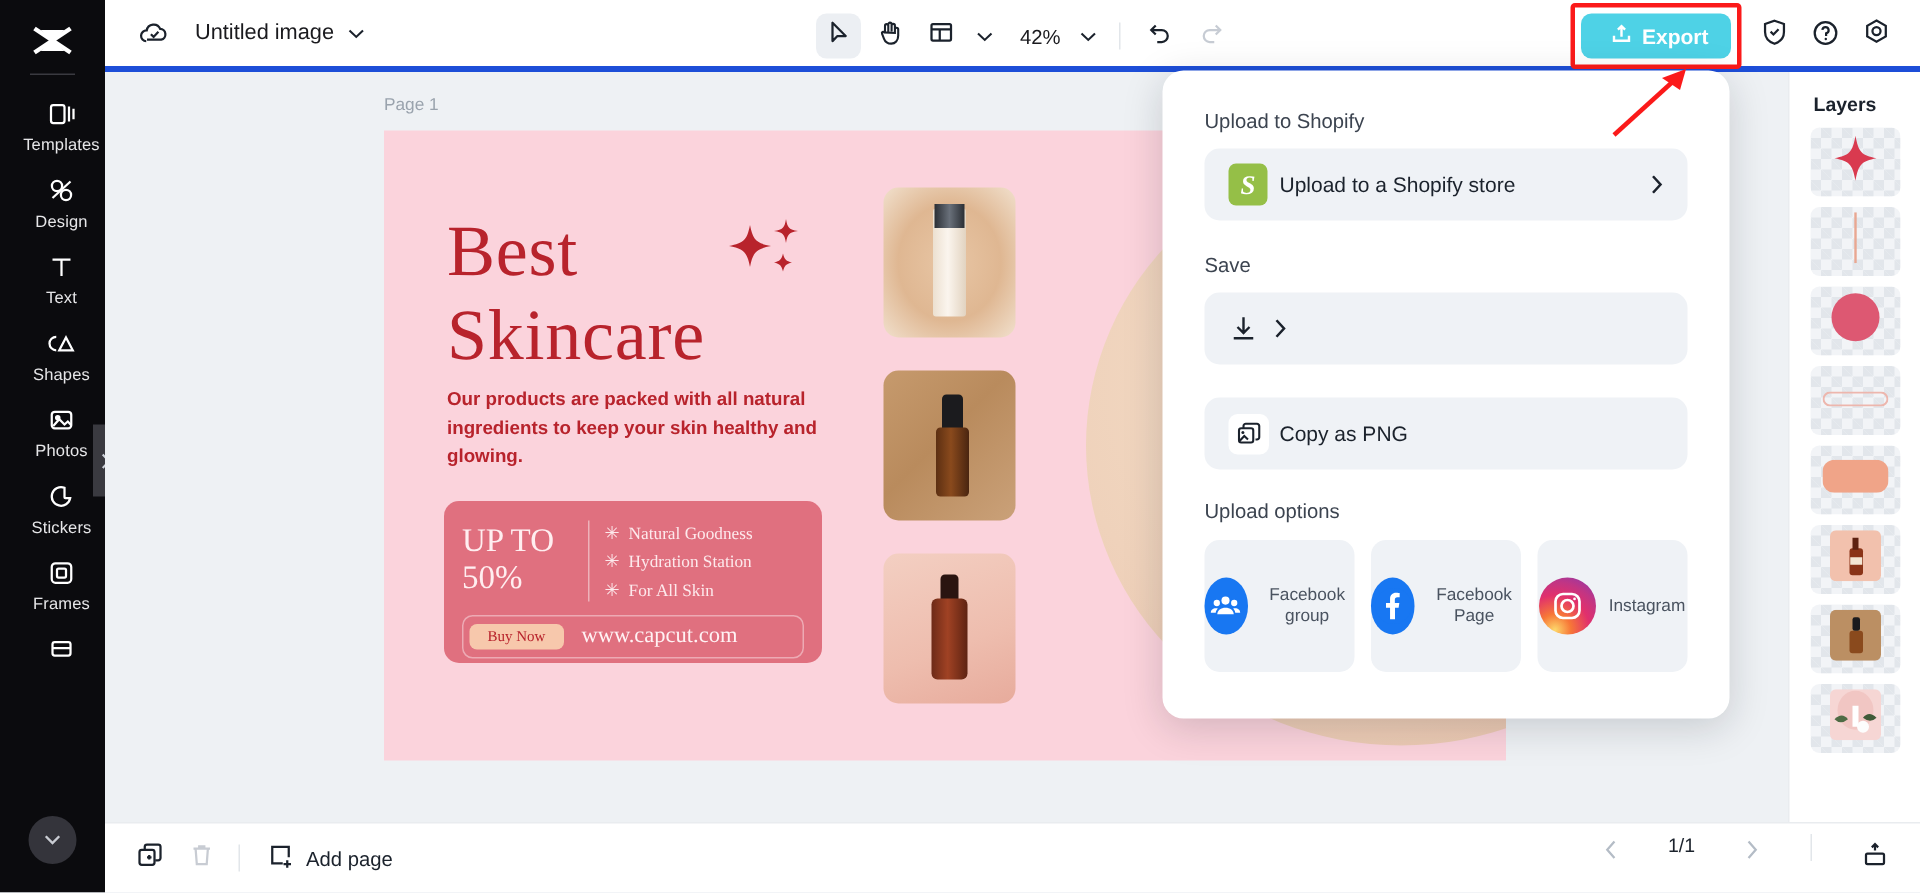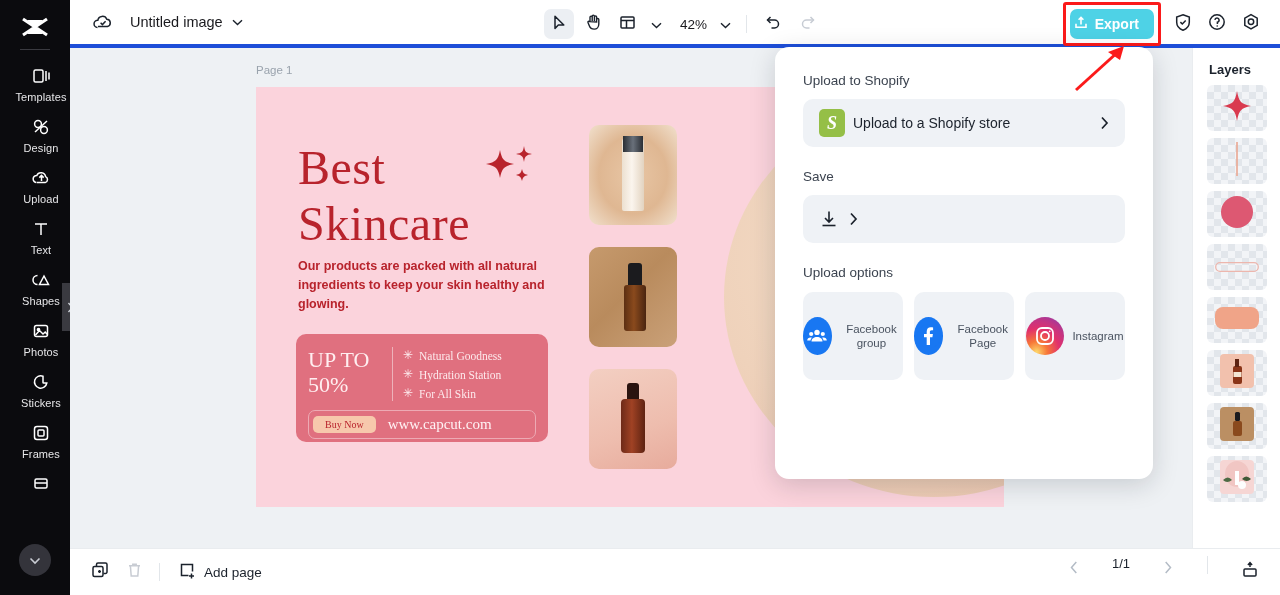--- a/index.html
+++ b/index.html
@@ -56,21 +56,21 @@
     align-items: center; justify-content: center; cursor: pointer;
   }
   .tool-btn.active { background: #eceff3; }
   .caret-btn { width: 20px; height: 28px; display:flex; align-items:center; justify-content:center; cursor:pointer; }
   #zoom-value { font-size: 13.5px; color: #1a1a1e; padding: 0 4px 0 10px; cursor: default; }
   .vsep { width: 1px; height: 18px; background: #e2e6ea; margin: 0 7px; }
   #top-right { position: absolute; right: 14px; top: 0; height: 48px; display: flex; align-items: center; gap: 4px; }
   #export-wrap { position: relative; margin-right: 10px; }
   #export-button {
     display: flex; align-items: center; gap: 7px;
-    height: 30px; padding: 0 15px 0 4px; border: none; border-radius: 7px;
+    height: 30px; padding: 0 15px 0 20px; border: none; border-radius: 7px;
     background: #4ed2e6; color: #fff; font-size: 14px; font-weight: bold;
     font-family: "Liberation Sans", sans-serif; cursor: pointer;
   }
   #export-highlight {
     position: absolute; left: -7px; top: -7px; width: calc(100% + 14px);
     height: calc(100% + 14px); border: 3px solid #fb1a1a; border-radius: 3px;
     pointer-events: none;
   }
   .icon-btn { width: 30px; height: 30px; display: flex; align-items: center; justify-content: center; cursor: pointer; }
 
@@ -266,29 +266,20 @@
       <span class="ri-icon">
         <svg width="20" height="20" viewBox="0 0 20 20" fill="none" stroke="#fff" stroke-width="1.5">
             <circle cx="7" cy="7" r="3.4"></circle>
             <circle cx="13" cy="13" r="3.4"></circle>
             <path d="M4 15 L16 4"></path>
           </svg>
       </span>
       <span class="ri-label">Design</span>
     </div>
 
-    <div class="rail-item">
-      <span class="ri-icon">
-        <svg width="21" height="20" viewBox="0 0 21 20" fill="none" stroke="#fff" stroke-width="1.5">
-            <path d="M5.5 14.5a3.5 3.5 0 0 1 .3-7 4.6 4.6 0 0 1 8.8 1.1 3.2 3.2 0 0 1-.4 6H6"></path>
-            <path d="M10.5 13V7.5M8.3 9.6l2.2-2.2 2.2 2.2"></path>
-          </svg>
-      </span>
-      <span class="ri-label">Upload</span>
-    </div>
 
     <div class="rail-item">
       <span class="ri-icon">
         <svg width="20" height="20" viewBox="0 0 20 20" fill="none" stroke="#fff" stroke-width="1.5">
             <path d="M4 5h12M10 5v11"></path>
           </svg>
       </span>
       <span class="ri-label">Text</span>
     </div>
 
@@ -576,20 +567,33 @@
             <path d="M10 2.5v10M6 9l4 4 4-4"></path>
             <path d="M3.5 16.5h13"></path>
           </svg>
       </span>
       <span class="pr-chevron">
         <svg width="9" height="14" viewBox="0 0 9 14" fill="none" stroke="#1b222c" stroke-width="1.7">
             <path d="M2 1.5 L7 7 L2 12.5"></path>
           </svg>
       </span>
     </div>
+    <div class="panel-row" id="row-copy">
+      <span class="pr-icon">
+        <span id="copy-badge">
+          <svg width="17" height="17" viewBox="0 0 17 17" fill="none" stroke="#1b222c" stroke-width="1.4">
+              <rect x="2" y="4.5" width="9.5" height="9.5" rx="1.5"></rect>
+              <path d="M5 4.5V3a1.5 1.5 0 0 1 1.5-1.5H14A1.5 1.5 0 0 1 15.5 3v7.5a1.5 1.5 0 0 1-1.5 1.5h-1"></path>
+              <circle cx="4.6" cy="7.4" r="1" fill="#1b222c" stroke="none"></circle>
+              <path d="M2.4 13 L5.5 9.7 L8 12"></path>
+            </svg>
+        </span>
+      </span>
+      <span class="pr-label">Copy as PNG</span>
+    </div>
 
     <div class="panel-section-title">Upload options</div>
     <div id="upload-grid">
       <div class="upload-card">
         <span class="uc-circle" style="background:#1877f2">
           <svg width="22" height="22" viewBox="0 0 22 22" fill="#fff">
               <circle cx="11" cy="7.4" r="2.7"></circle>
               <circle cx="5.2" cy="9" r="2.1"></circle>
               <circle cx="16.8" cy="9" r="2.1"></circle>
               <path d="M5.5 16.5c0-2.6 2.5-4.4 5.5-4.4s5.5 1.8 5.5 4.4z"></path>

